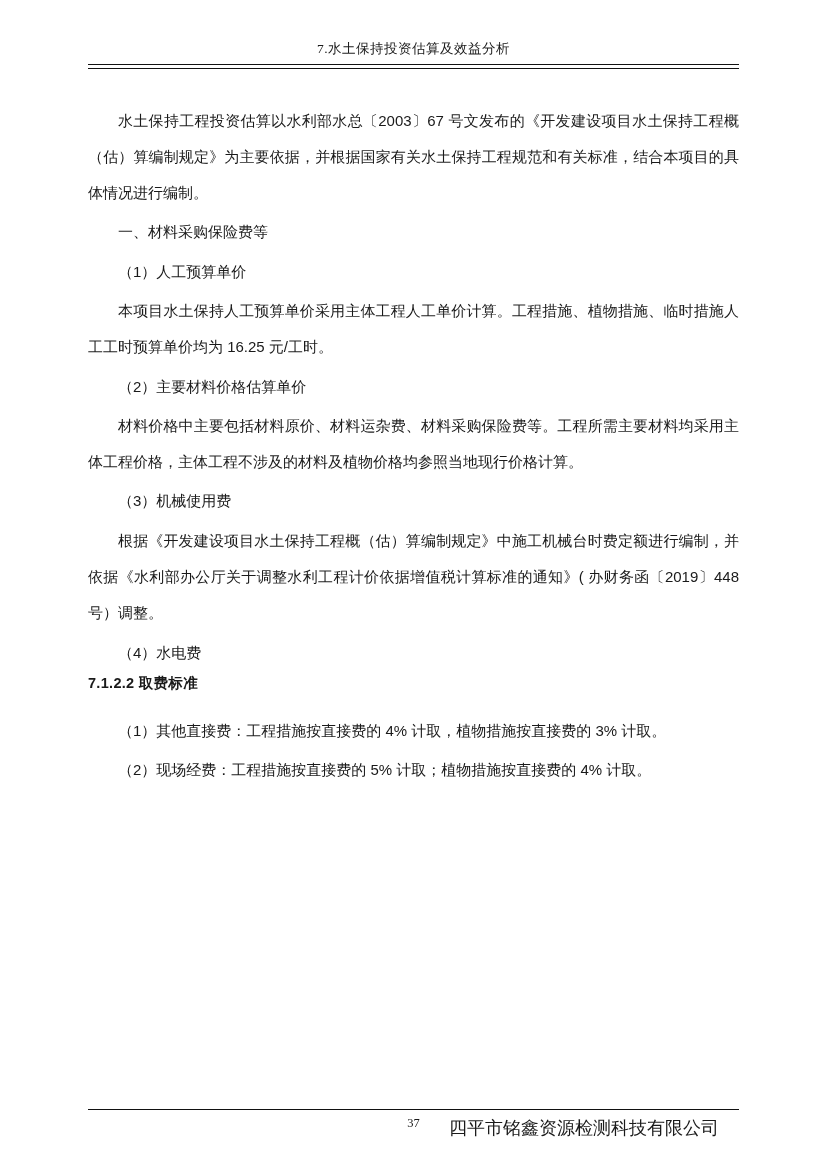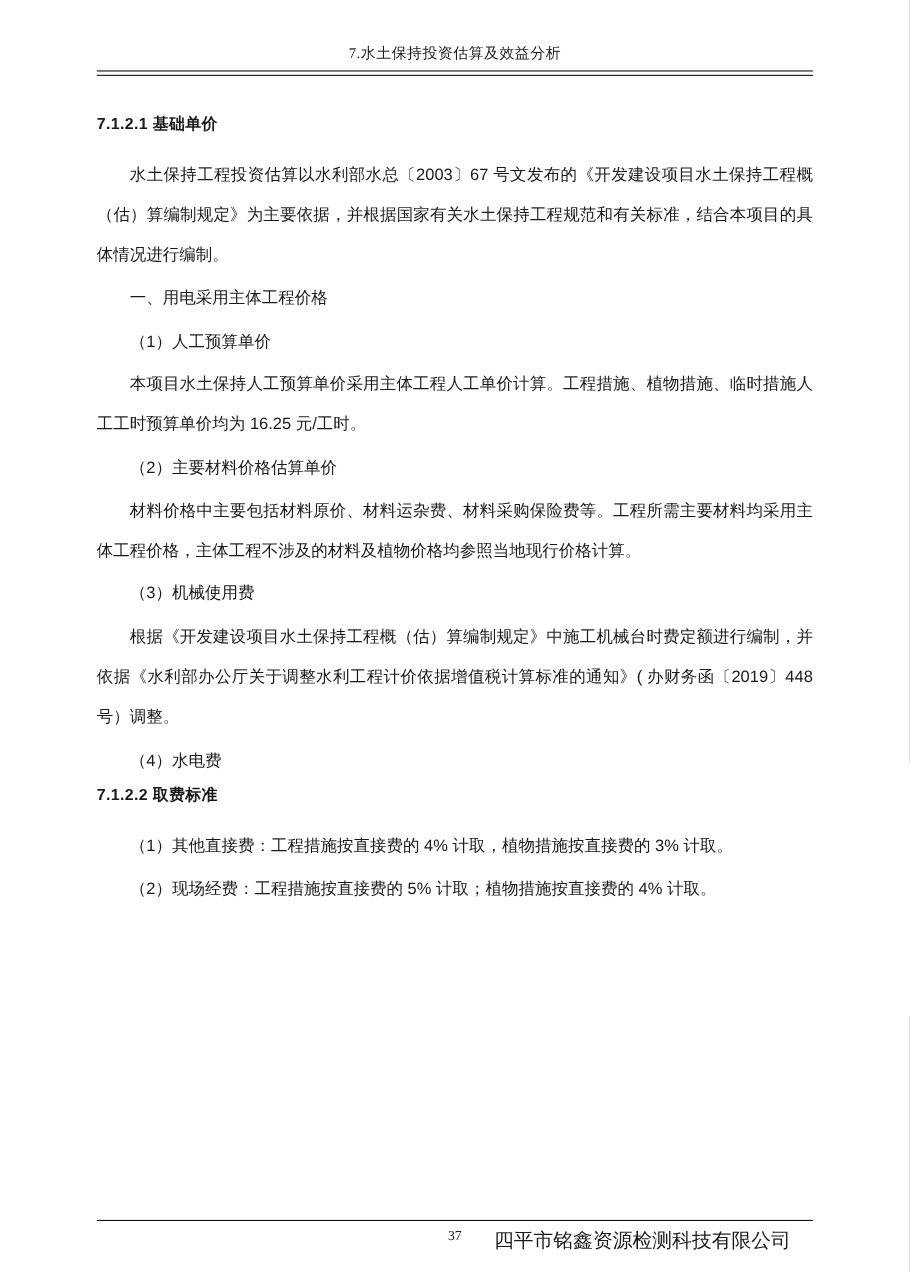--- a/index.html
+++ b/index.html
@@ -106,24 +106,23 @@
 <div class="page">
 
   <div class="content">
 
     <div class="header">
       <div>7.水土保持投资估算及效益分析</div>
     </div>
     <div class="header-rule"></div>
 
 
-    <h3 class="sub">7.1.2.1 基础单价</h3>
 
     <p class="para">水土保持工程投资估算以水利部水总〔2003〕67 号文发布的《开发建设项目水土保持工程概（估）算编制规定》为主要依据，并根据国家有关水土保持工程规范和有关标准，结合本项目的具体情况进行编制。</p>
-    <p class="para">一、用电采用主体工程价格</p>
+    <p class="para">一、材料采购保险费等</p>
     <p class="para">（1）人工预算单价</p>
     <p class="para">本项目水土保持人工预算单价采用主体工程人工单价计算。工程措施、植物措施、临时措施人工工时预算单价均为 16.25 元/工时。</p>
     <p class="para">（2）主要材料价格估算单价</p>
     <p class="para">材料价格中主要包括材料原价、材料运杂费、材料采购保险费等。工程所需主要材料均采用主体工程价格，主体工程不涉及的材料及植物价格均参照当地现行价格计算。</p>
     <p class="para">（3）机械使用费</p>
     <p class="para">根据《开发建设项目水土保持工程概（估）算编制规定》中施工机械台时费定额进行编制，并依据《水利部办公厅关于调整水利工程计价依据增值税计算标准的通知》( 办财务函〔2019〕448 号）调整。</p>
     <p class="para">（4）水电费</p>
 
     <h3 class="sub spaced-top">7.1.2.2 取费标准</h3>
 

